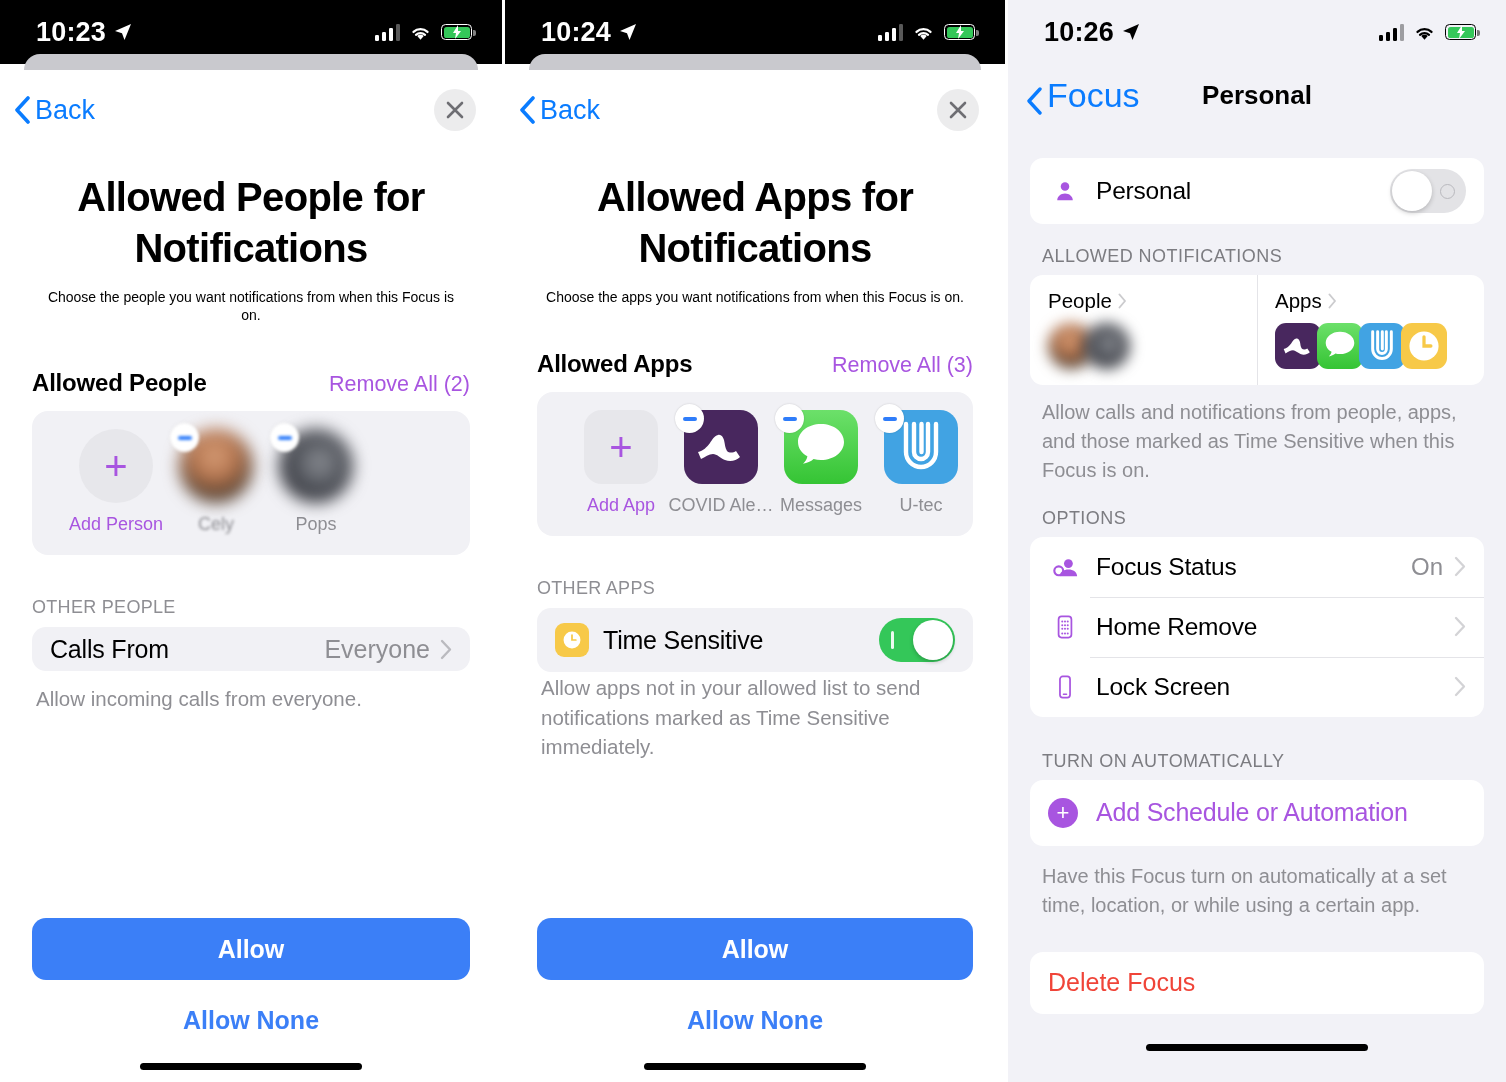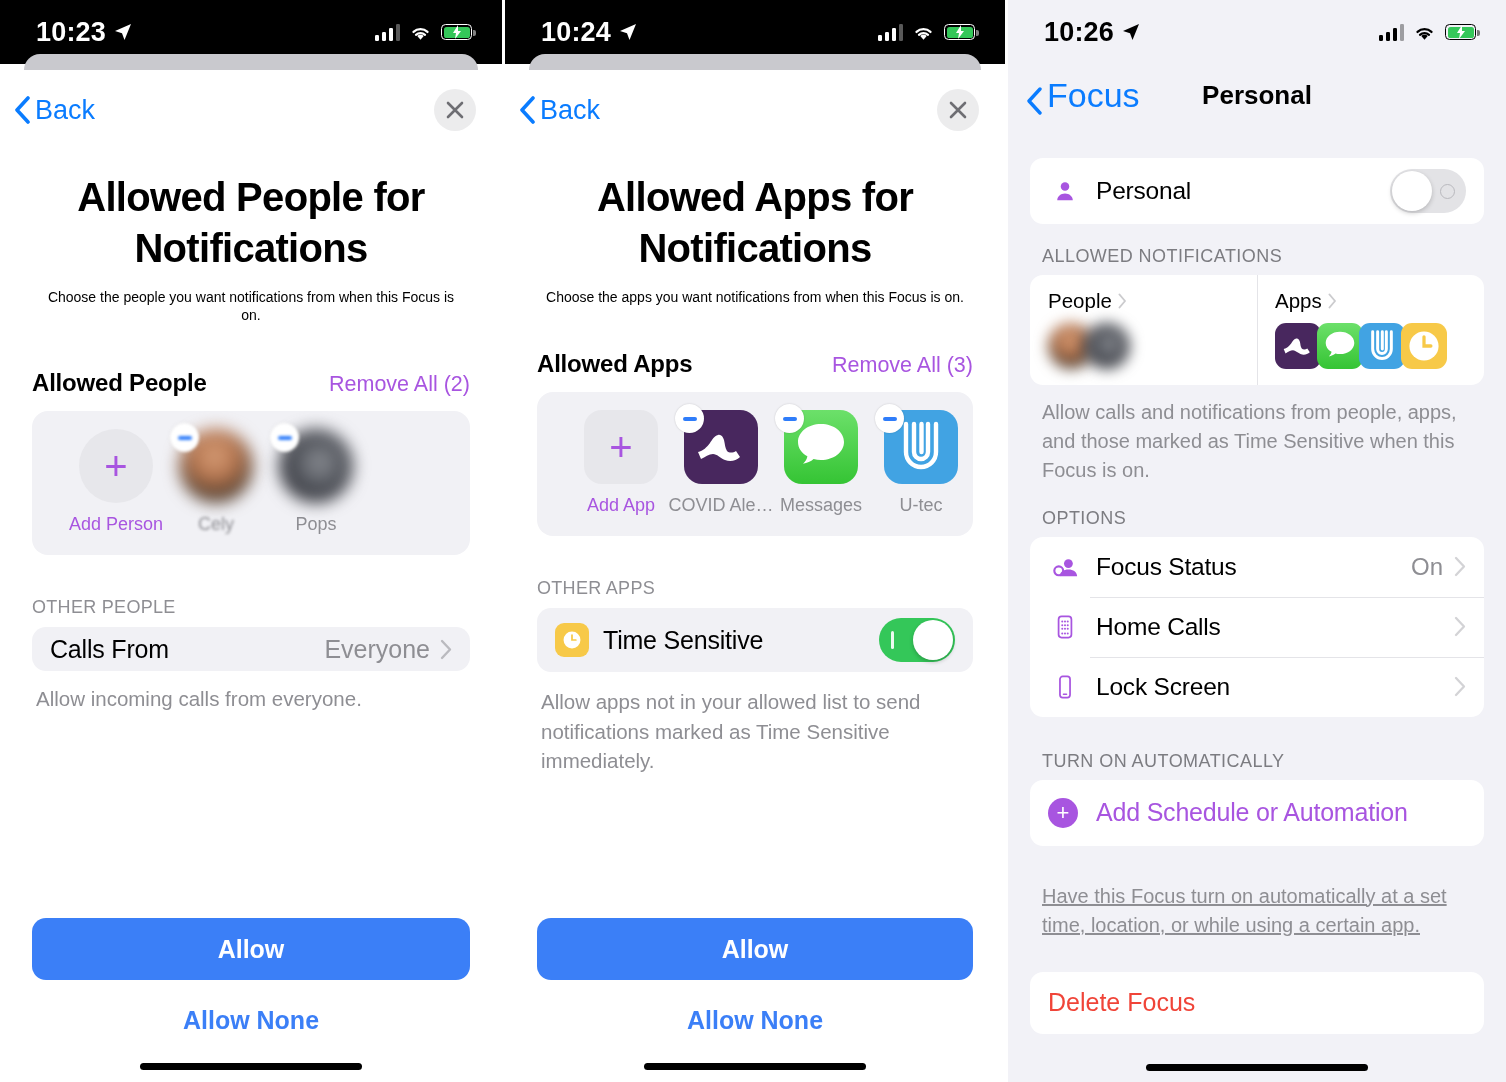--- a/index.html
+++ b/index.html
@@ -402,21 +402,21 @@
             <svg viewBox="0 0 24 24" width="22" height="22">
                 <circle cx="12" cy="12" r="9.2" fill="#fff"></circle>
                 <path d="M12 6.6V12h4.2" stroke="#f7c948" stroke-width="1.9" fill="none" stroke-linecap="round"></path>
               </svg>
           </span>
           <span class="row-title">Time Sensitive</span>
           <span class="toggle-on">
               <span class="knob"></span>
             </span>
         </div>
-        <div class="row-foot" style="margin-top:15px;">Allow apps not in your allowed list to send notifications marked as Time Sensitive immediately.</div>
+        <div class="row-foot" style="margin-top:1px;">Allow apps not in your allowed list to send notifications marked as Time Sensitive immediately.</div>
 
         <div class="bottom-area">
           <div class="allow-btn">Allow</div>
           <div class="allow-none">Allow None</div>
           <div class="home-ind"></div>
         </div>
       </div>
     </div>
   </div>
 
@@ -562,21 +562,21 @@
                 <circle cx="15" cy="12" r="1.1"></circle>
                 <circle cx="9" cy="16" r="1.1"></circle>
                 <circle cx="12" cy="16" r="1.1"></circle>
                 <circle cx="15" cy="16" r="1.1"></circle>
                 <circle cx="9" cy="21" r="1.1"></circle>
                 <circle cx="12" cy="21" r="1.1"></circle>
                 <circle cx="15" cy="21" r="1.1"></circle>
               </g>
             </svg>
         </span>
-        <span class="c-row-label">Home Calls</span>
+        <span class="c-row-label">Home Remove</span>
         <span class="c-row-right">
           <svg class="chev-r" viewBox="0 0 12 21">
               <path d="M2 2l8 8.5L2 19" stroke="#b0b0b5" stroke-width="2.3" fill="none" stroke-linecap="round" stroke-linejoin="round"></path>
             </svg>
         </span>
       </div>
       <div class="c-row">
         <span class="c-row-ico">
           <svg viewBox="0 0 24 28" width="22" height="26" fill="none">
               <rect x="6.5" y="2.5" width="11" height="23" rx="3" stroke="#a855e0" stroke-width="1.9"></rect>
@@ -592,21 +592,21 @@
       </div>
     </div>
 
     <div class="c-grp" style="margin-top:34px;">TURN ON AUTOMATICALLY</div>
     <div class="c-card">
       <div class="add-auto">
         <span class="pill-plus">+</span>
         <span class="add-auto-label">Add Schedule or Automation</span>
       </div>
     </div>
-    <div class="c-foot" style="margin-top:36px;text-decoration:underline;">Have this Focus turn on automatically at a set time, location, or while using a certain app.</div>
+    <div class="c-foot" style="margin-top:16px;">Have this Focus turn on automatically at a set time, location, or while using a certain app.</div>
 
     <div class="c-card" style="margin-top:32px;">
       <div class="delete-row">
         <span class="delete-label">Delete Focus</span>
       </div>
     </div>
 
     <div class="home-ind" style="margin-top:30px;"></div>
   </div>
 

